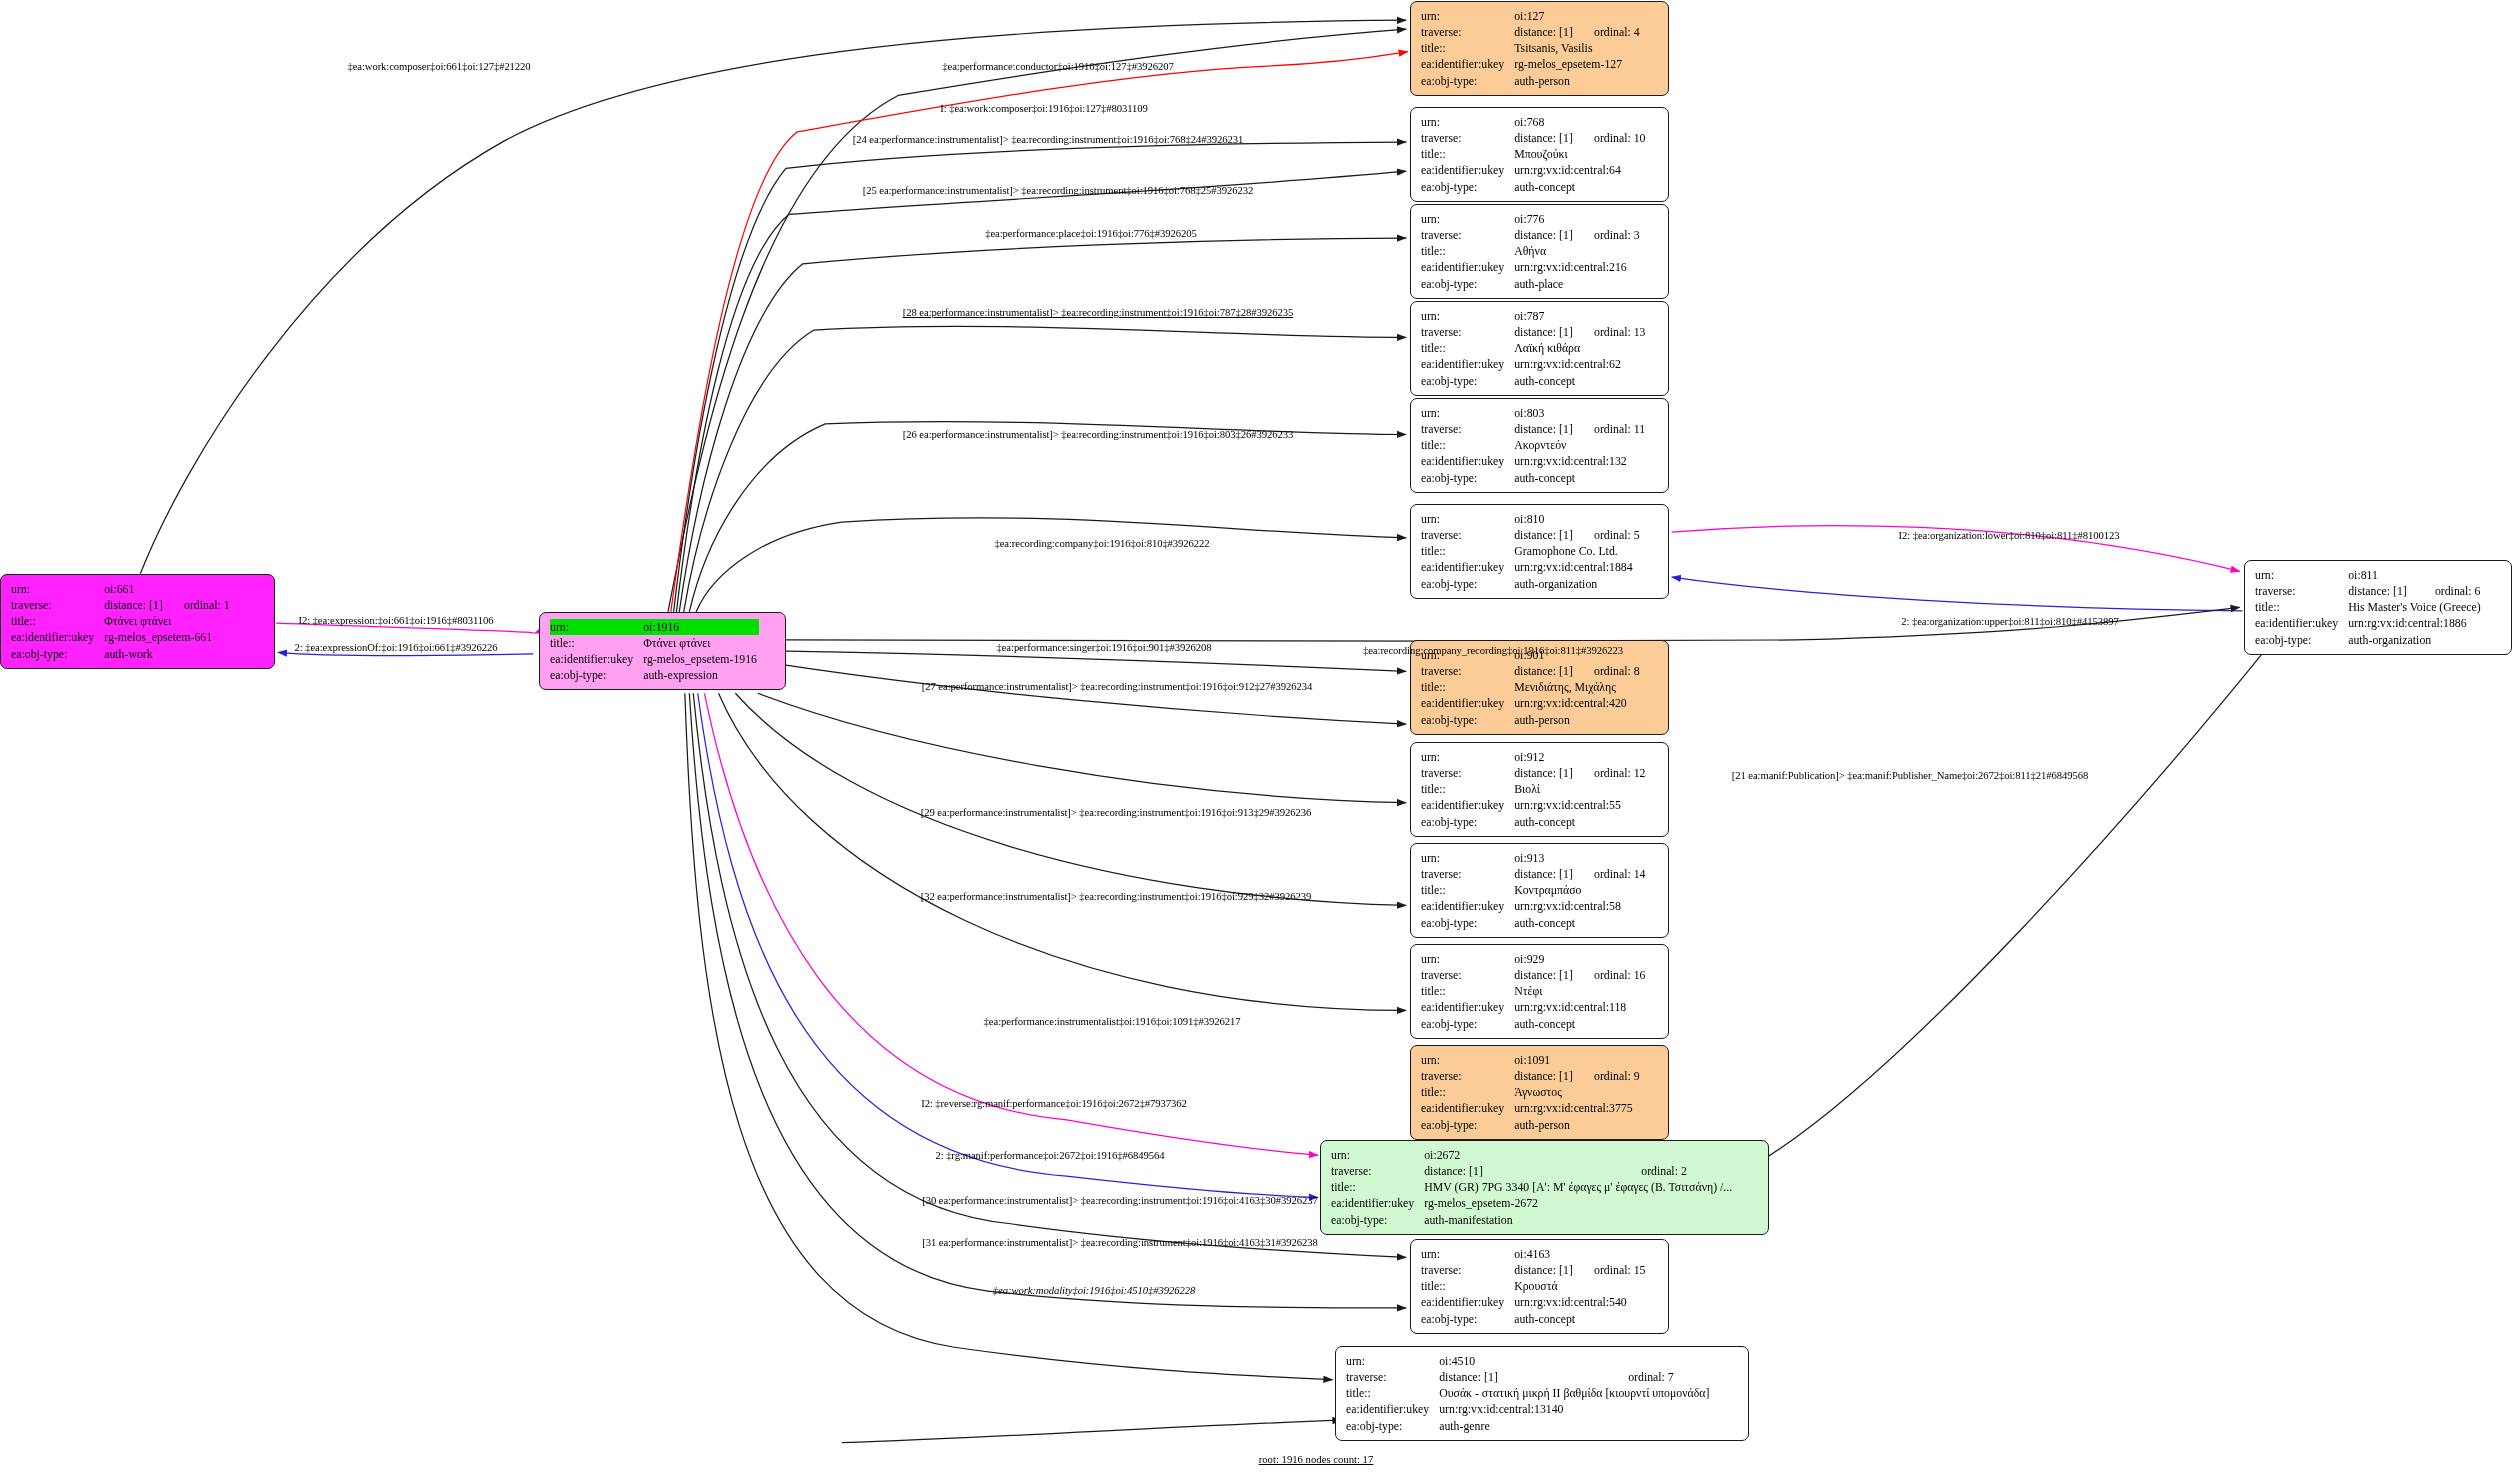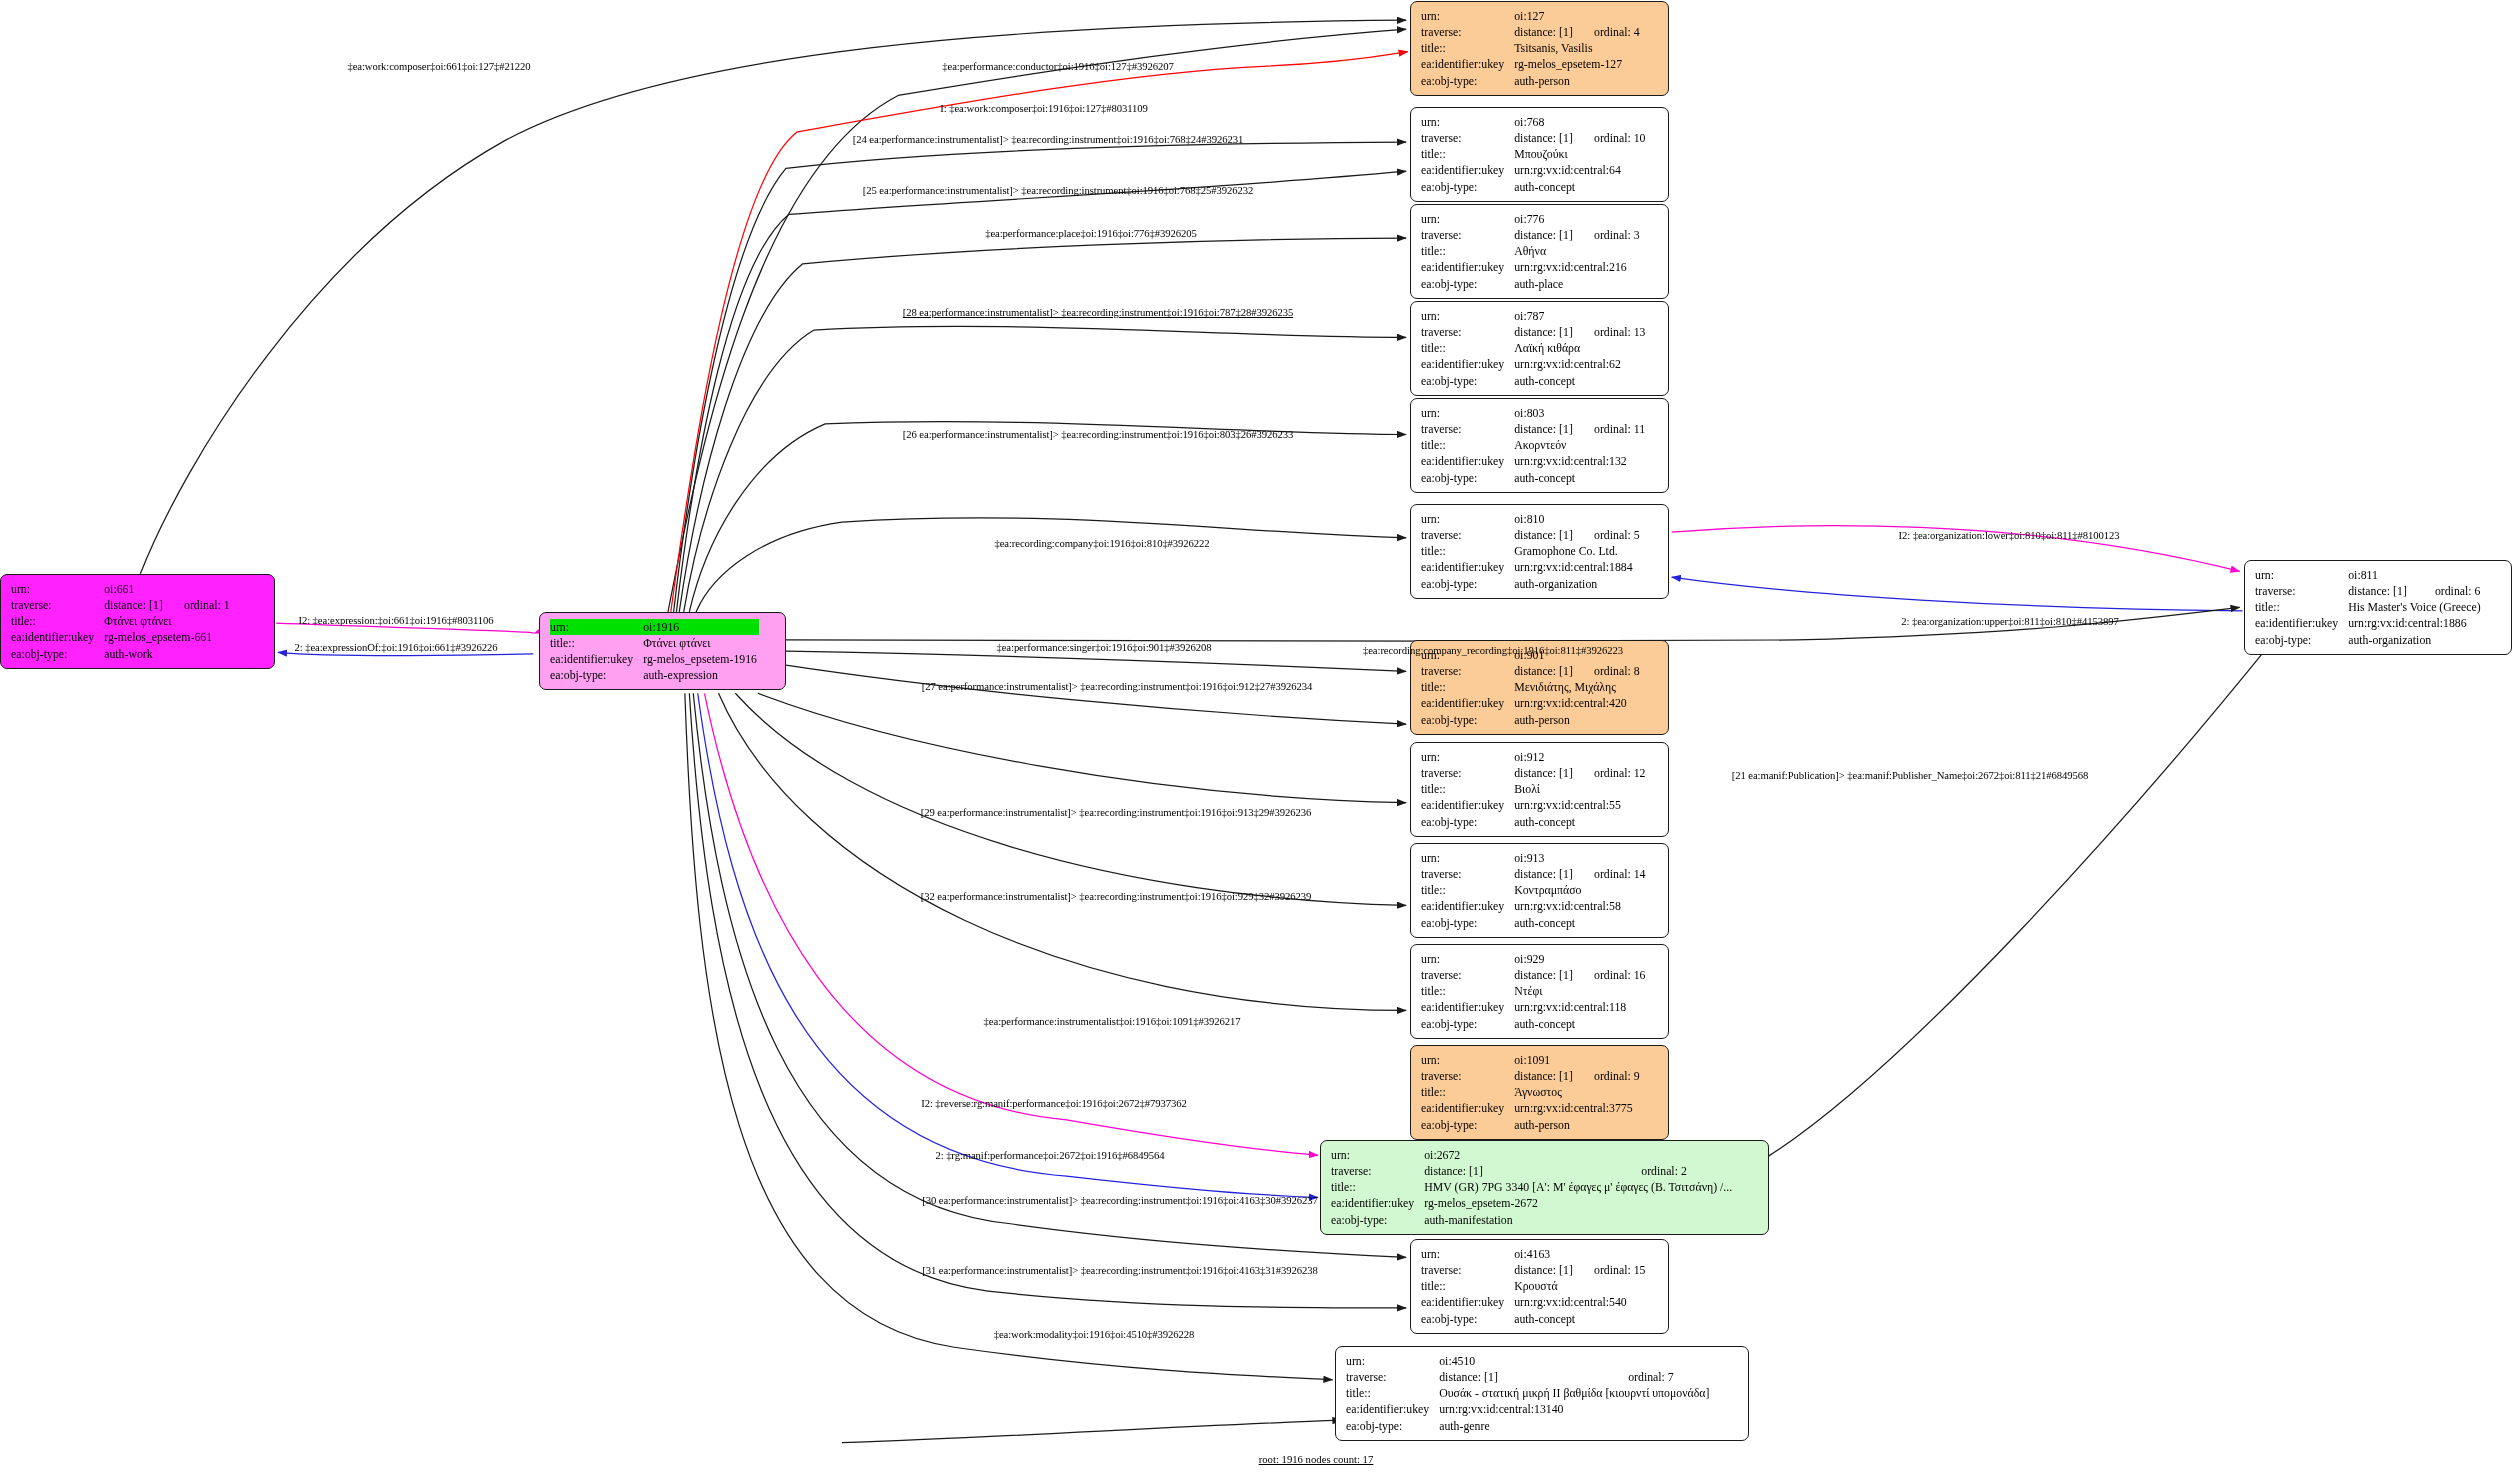--- a/index.html
+++ b/index.html
@@ -557,19 +557,19 @@
       <div class="edge-label" style="left: 396px; top: 647px;">2: ‡ea:expressionOf:‡oi:1916‡oi:661‡#3926226</div>
       <div class="edge-label" style="left: 1104px; top: 647px; text-align: right;">‡ea:performance:singer‡oi:1916‡oi:901‡#3926208</div>
       <div class="edge-label" style="left: 1117px; top: 686px;">[27 ea:performance:instrumentalist]&gt; ‡ea:recording:instrument‡oi:1916‡oi:912‡27#3926234</div>
       <div class="edge-label" style="left: 1116px; top: 812px;">[29 ea:performance:instrumentalist]&gt; ‡ea:recording:instrument‡oi:1916‡oi:913‡29#3926236</div>
       <div class="edge-label" style="left: 1116px; top: 896px;">[32 ea:performance:instrumentalist]&gt; ‡ea:recording:instrument‡oi:1916‡oi:929‡32#3926239</div>
       <div class="edge-label" style="left: 1112px; top: 1021px;">‡ea:performance:instrumentalist‡oi:1916‡oi:1091‡#3926217</div>
       <div class="edge-label" style="left: 1872px; top: 775px; margin-left: 38px;">[21 ea:manif:Publication]&gt; ‡ea:manif:Publisher_Name‡oi:2672‡oi:811‡21#6849568</div>
       <div class="edge-label" style="left: 1046px; top: 1103px; margin-left: 8px;">I2: ‡reverse:rg:manif:performance‡oi:1916‡oi:2672‡#7937362</div>
       <div class="edge-label" style="left: 1050px; top: 1155px;">2: ‡rg:manif:performance‡oi:2672‡oi:1916‡#6849564</div>
       <div class="edge-label" style="left: 1120px; top: 1200px;">[30 ea:performance:instrumentalist]&gt; ‡ea:recording:instrument‡oi:1916‡oi:4163‡30#3926237</div>
-      <div class="edge-label" style="left: 1120px; top: 1270px;">[31 ea:performance:instrumentalist]&gt; ‡ea:recording:instrument‡oi:1916‡oi:4163‡31#3926238</div>
-      <div class="edge-label" style="left: 1094px; top: 1334px;">‡ea:work:modality‡oi:1916‡oi:4510‡#3926228</div>
+      <div class="edge-label" style="left: 1120px; top: 1242px;">[31 ea:performance:instrumentalist]&gt; ‡ea:recording:instrument‡oi:1916‡oi:4163‡31#3926238</div>
+      <div class="edge-label" style="left: 1094px; top: 1290px; font-style: italic;">‡ea:work:modality‡oi:1916‡oi:4510‡#3926228</div>
     </div>
 
   <div class="footer-label" id="footer" style="left: 1316px; top: 1459px; text-decoration: underline;">root: 1916 nodes count: 17</div>
 </div>
 
 
 </body></html>

